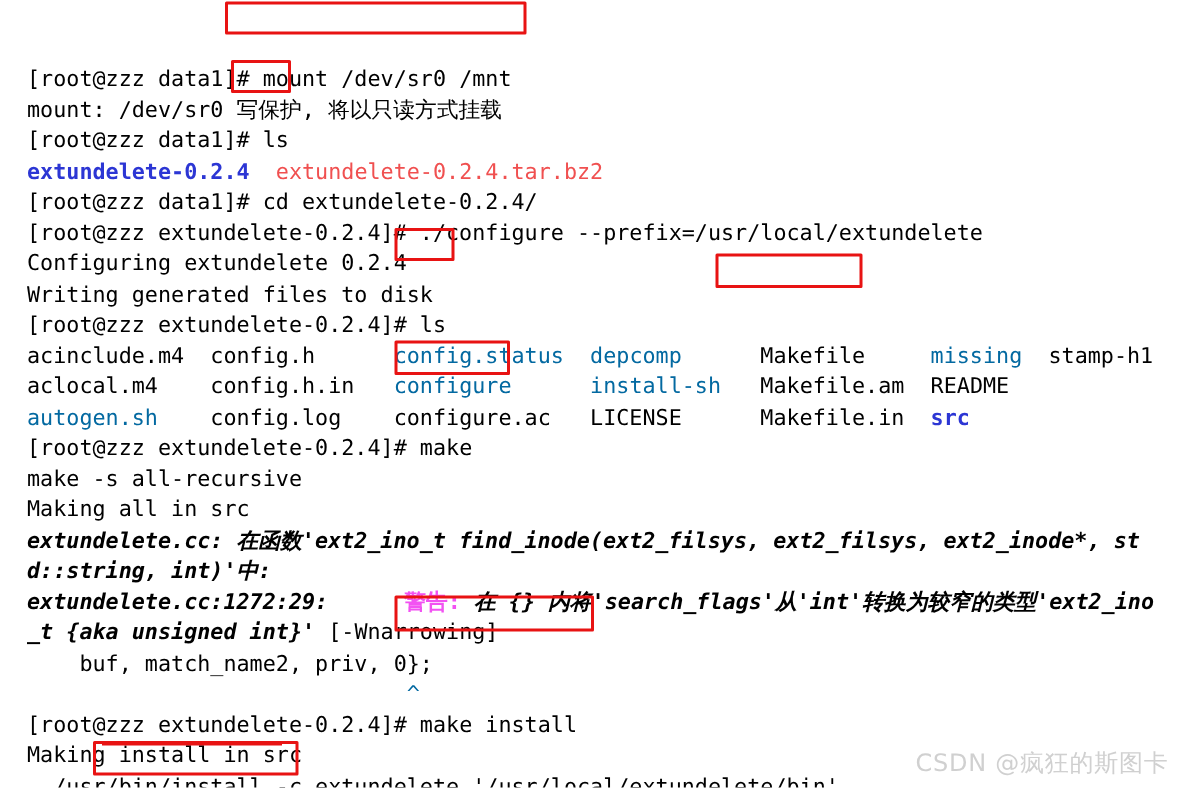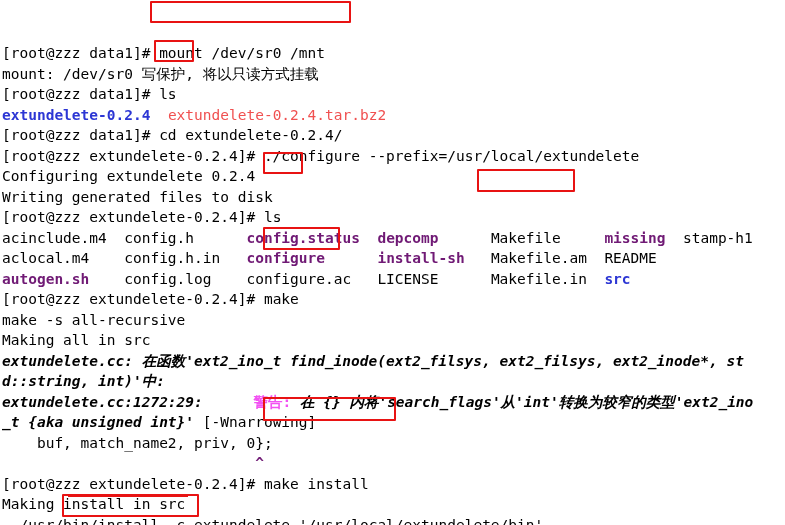--- a/index.html
+++ b/index.html
@@ -14,33 +14,33 @@
     font-family: "DejaVu Sans Mono", "Liberation Mono", monospace;
   }
   #terminal {
     position: relative;
     width: 785px;
     height: 525px;
     background: #ffffff;
     font-size: 14.5px;
     line-height: 20.5px;
     color: #000000;
-    padding: 2px 0 0 0;
+    padding: 2px 0 0 16px;
     box-sizing: border-box;
     white-space: pre;
     letter-spacing: 0px;
   }
   .line {
     height: 20.5px;
     white-space: pre;
     padding-left: 2px;
   }
   .blue   { color: #2c36d4; font-weight: bold; }
   .red    { color: #f05050; font-weight: normal; }
-  .green  { color: #701a75; font-weight: bold; }
+  .green  { color: #0369a1; font-weight: normal; }
   .magenta{ color: #f252f2; font-weight: bold; margin-left: 42px; }
   .bold   { font-weight: bold; font-style: italic; }
   .black  { color: #000000; }
 
   
   .box {
     position: absolute;
     border: 2px solid #e81313;
     box-sizing: border-box;
     pointer-events: none;
@@ -65,13 +65,14 @@
     letter-spacing: 0.5px;
     white-space: nowrap;
   }
 </style>
 </head>
 <body>
 
 <div id="terminal">
   <div id="lines"><div class="line"><span class="black">[root@zzz data1]# </span><span class="black">mount /dev/sr0 /mnt</span></div><div class="line"><span class="black">mount: /dev/sr0 写保护, 将以只读方式挂载</span></div><div class="line"><span class="black">[root@zzz data1]# </span><span class="black">ls</span></div><div class="line"><span class="blue">extundelete-0.2.4</span><span class="black">  </span><span class="red">extundelete-0.2.4.tar.bz2</span></div><div class="line"><span class="black">[root@zzz data1]# cd extundelete-0.2.4/</span></div><div class="line"><span class="black">[root@zzz extundelete-0.2.4]# ./configure --prefix=/usr/local/extundelete</span></div><div class="line"><span class="black">Configuring extundelete 0.2.4</span></div><div class="line"><span class="black">Writing generated files to disk</span></div><div class="line"><span class="black">[root@zzz extundelete-0.2.4]# </span><span class="black">ls</span></div><div class="line"><span class="black">acinclude.m4  config.h      </span><span class="green">config.status</span><span class="black">  </span><span class="green">depcomp</span><span class="black">      Makefile     </span><span class="green">missing</span><span class="black">  stamp-h1</span></div><div class="line"><span class="black">aclocal.m4    config.h.in   </span><span class="green">configure</span><span class="black">      </span><span class="green">install-sh</span><span class="black">   Makefile.am  README</span></div><div class="line"><span class="green">autogen.sh</span><span class="black">    config.log    configure.ac   LICENSE      Makefile.in  </span><span class="blue">src</span></div><div class="line"><span class="black">[root@zzz extundelete-0.2.4]# </span><span class="black">make</span></div><div class="line"><span class="black">make -s all-recursive</span></div><div class="line"><span class="black">Making all in src</span></div><div class="line"><span class="bold">extundelete.cc: </span><span class="bold">在函数'ext2_ino_t find_inode(ext2_filsys, ext2_filsys, ext2_inode*, st</span></div><div class="line"><span class="bold">d::string, int)'中:</span></div><div class="line"><span class="bold">extundelete.cc:1272:29: </span><span class="magenta">警告:</span><span class="bold"> 在 {} 内将'search_flags'从'int'转换为较窄的类型'ext2_ino</span></div><div class="line"><span class="bold">_t {aka unsigned int}'</span><span class="black"> [-Wnarrowing]</span></div><div class="line"><span class="black">    buf, match_name2, priv, 0};</span></div><div class="line"><span class="green">                             ^</span></div><div class="line"><span class="black">[root@zzz extundelete-0.2.4]# </span><span class="black">make install</span></div><div class="line"><span class="black">Making install in src</span></div><div class="line"><span class="black">  /usr/bin/install -c extundelete '/usr/local/extundelete/bin'</span></div></div>
   <div id="annotations"><div class="box" style="left: 150px; top: 1px; width: 201px; height: 22px;"></div><div class="box" style="left: 154px; top: 40px; width: 40px; height: 22px;"></div><div class="box" style="left: 263px; top: 152px; width: 40px; height: 22px;"></div><div class="box" style="left: 477px; top: 169px; width: 98px; height: 23px;"></div><div class="box" style="left: 263px; top: 227px; width: 77px; height: 23px;"></div><div class="box" style="left: 263px; top: 397px; width: 133px; height: 24px;"></div><div class="underline-box" style="left: 68px; top: 494px; width: 120px; height: 2px;"></div><div class="box" style="left: 62px; top: 494px; width: 137px; height: 23px;"></div></div>
+  <div id="watermark">CSDN @疯狂的斯图卡</div>
 </div>
 
 </body></html>

